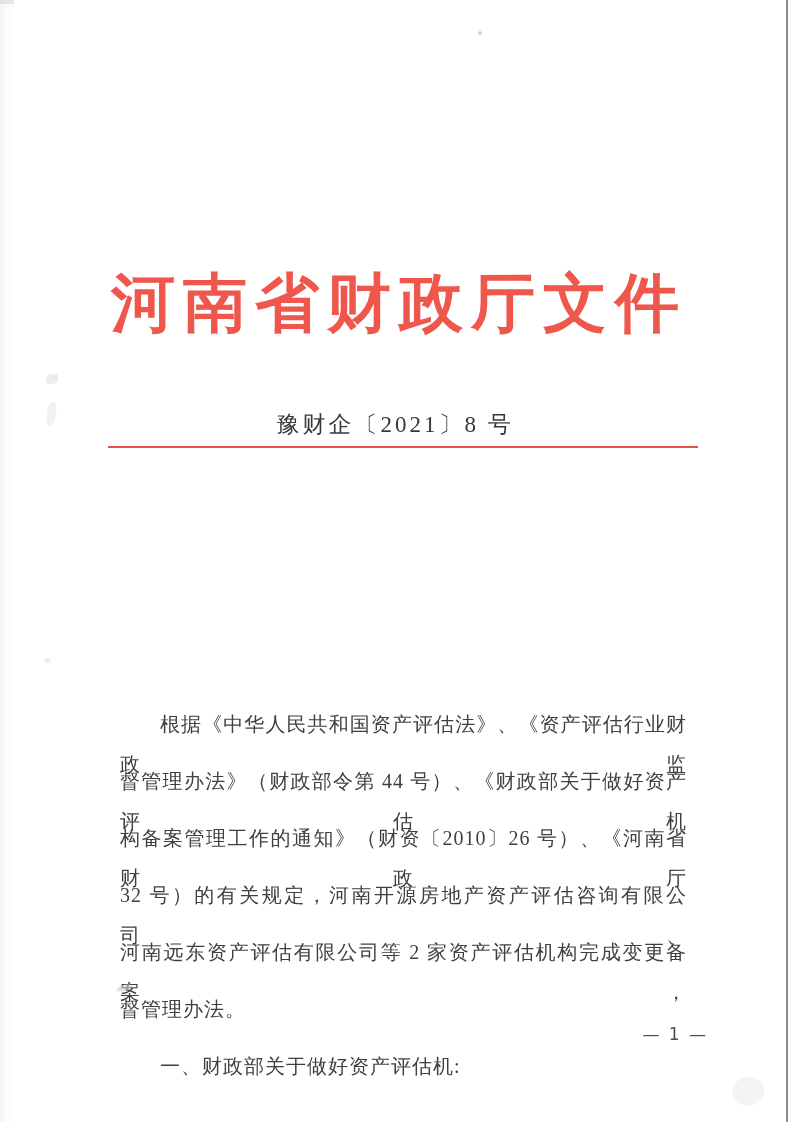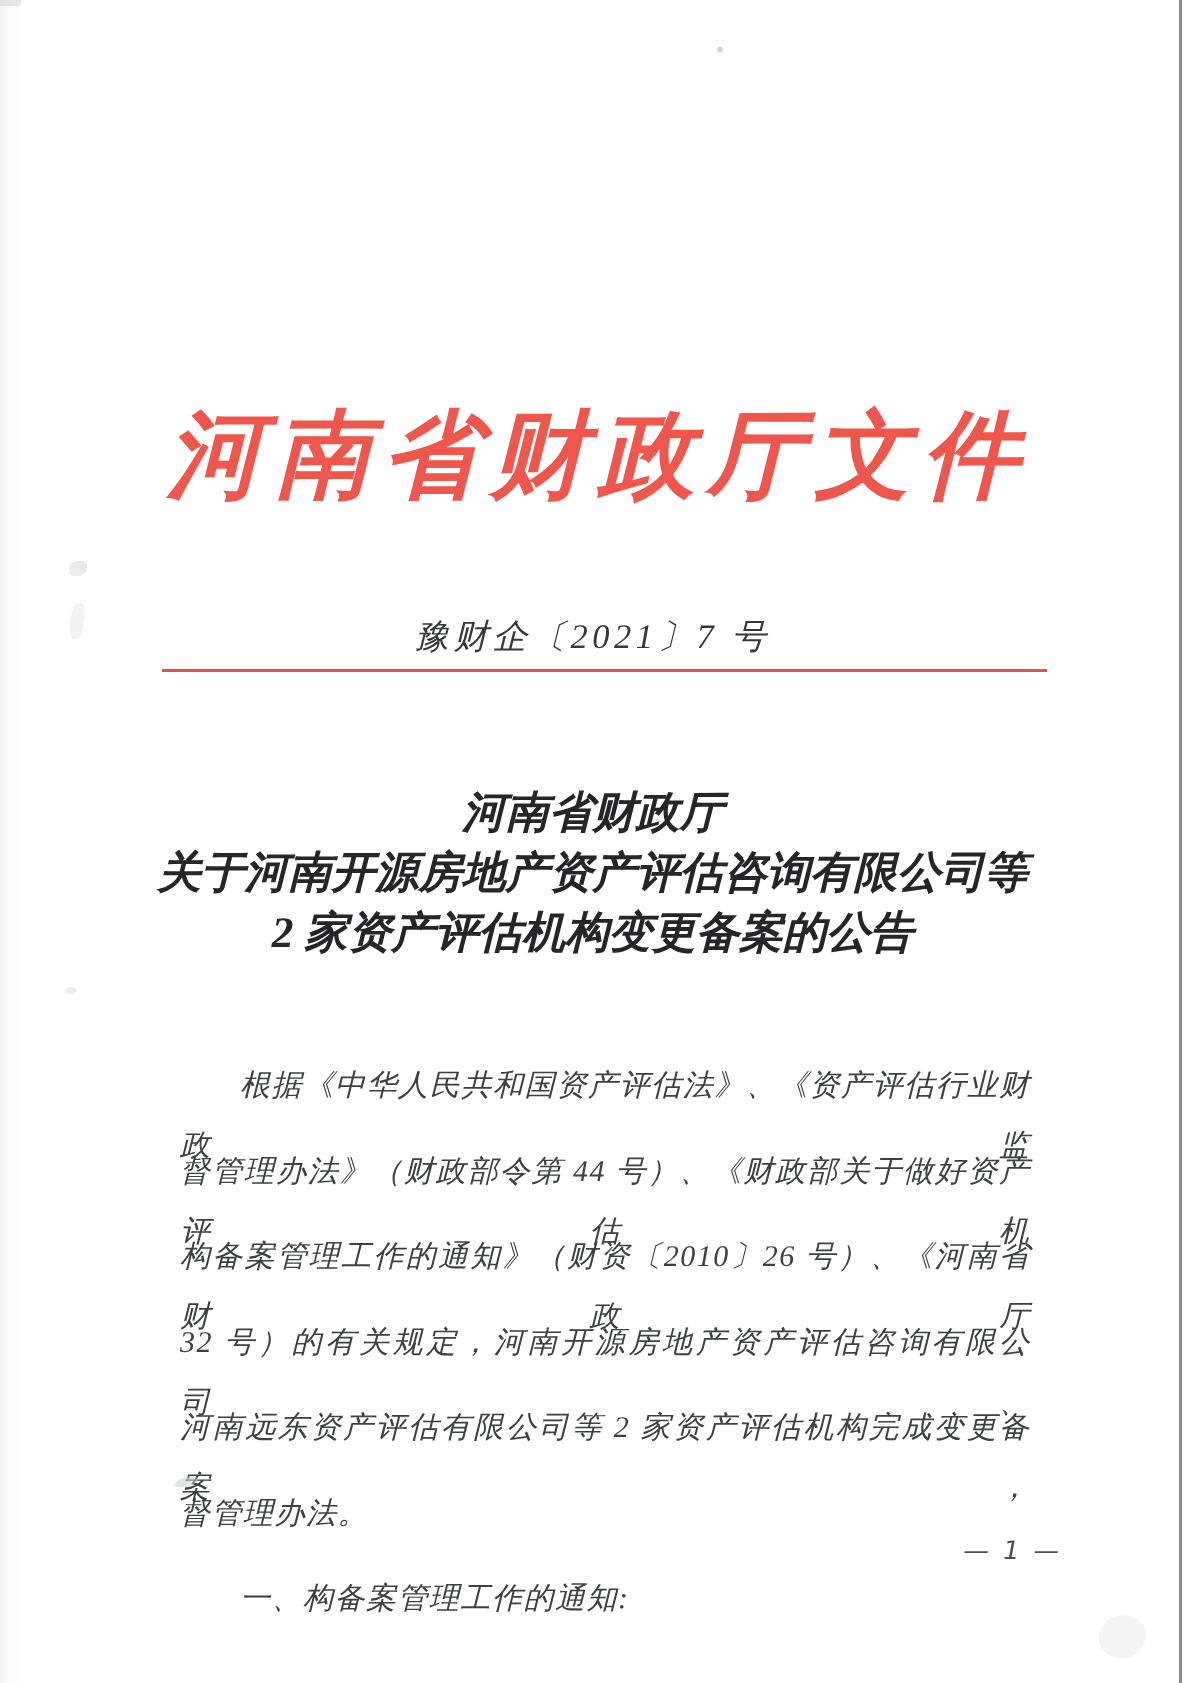--- a/index.html
+++ b/index.html
@@ -11,21 +11,20 @@
     width: 790px;
     height: 1122px;
     overflow: hidden;
     font-family: "Liberation Serif", "DejaVu Serif", serif;
   }
   .page {
     position: relative;
     width: 790px;
     height: 1122px;
     background: linear-gradient(90deg, #f3f3f3 0px, #fafafa 5px, #ffffff 14px, #ffffff 99%);
-    font-style: italic;
   }
   
   .scan-edge-right {
     position: absolute;
     top: 0;
     left: 786px;
     width: 2px;
     height: 1122px;
     background: #8a8d8f;
   }
@@ -117,38 +116,33 @@
   .a6 { left: 733px; top: 1076px; width: 30px; height: 30px; background: #ededee; opacity: .6; border-radius: 60% 40% 55% 45%; transform: rotate(30deg); }
   .a7 { left: 0px; top: 0px; width: 14px; height: 4px; background: #cfcfd0; opacity: .5; }
 </style>
 </head>
 <body>
 
 <div class="page">
 
   <h1 class="banner">河南省财政厅文件</h1>
 
-  <div class="doc-number">豫财企〔2021〕7 号</div>
+  <div class="doc-number">豫财企〔2021〕8 号</div>
 
   <div class="red-rule"></div>
 
-  <div class="doc-title">
-    <div>河南省财政厅</div>
-    <div>关于河南开源房地产资产评估咨询有限公司等</div>
-    <div>2 家资产评估机构变更备案的公告</div>
-  </div>
 
   <div class="body-block">
     <p class="jline indent">根据《中华人民共和国资产评估法》、《资产评估行业财政监</p>
     <p class="jline">督管理办法》（财政部令第 44 号）、《财政部关于做好资产评估机</p>
     <p class="jline">构备案管理工作的通知》（财资〔2010〕26 号）、《河南省财政厅</p>
     <p class="jline">32 号）的有关规定，河南开源房地产资产评估咨询有限公司、</p>
     <p class="jline">河南远东资产评估有限公司等 2 家资产评估机构完成变更备案，</p>
     <p>督管理办法。</p>
-    <p class="indent para2">一、构备案管理工作的通知:</p>
+    <p class="indent para2">一、财政部关于做好资产评估机:</p>
   </div>
 
   <div class="page-number">— 1 —</div>
 
   <div class="scan-edge-right"></div>
   <div class="artifact a1"></div>
   <div class="artifact a2"></div>
   <div class="artifact a3"></div>
   <div class="artifact a4"></div>
   <div class="artifact a5"></div>

